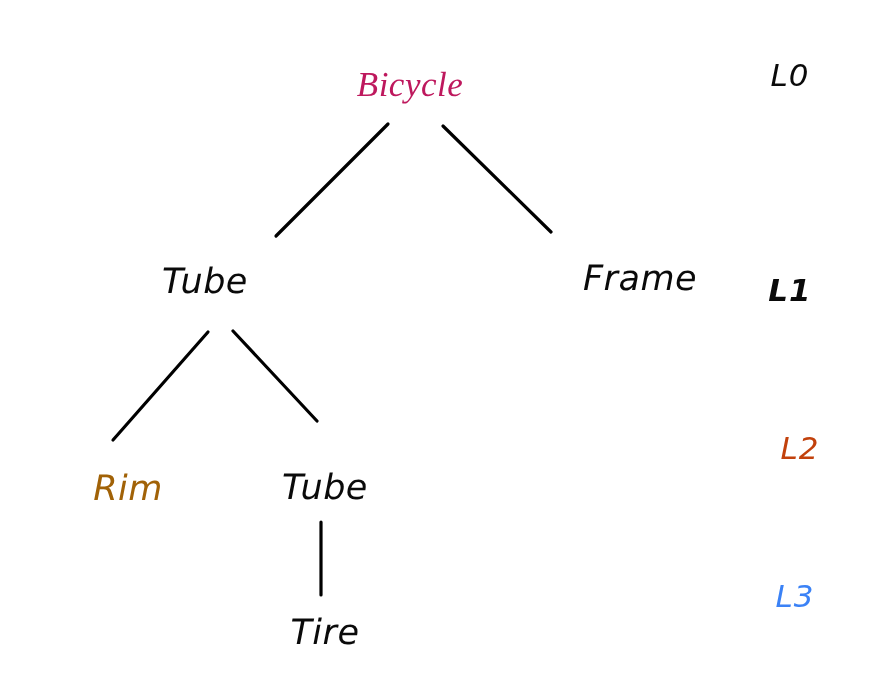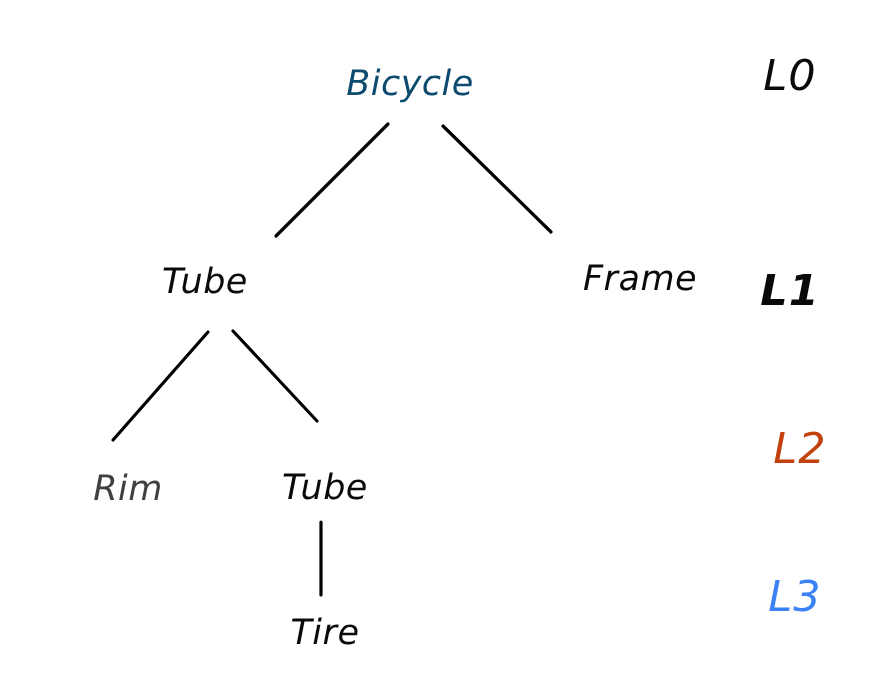--- a/index.html
+++ b/index.html
@@ -36,21 +36,21 @@
     transform: translate(-50%, -50%);
     
     font-style: italic;
     text-rendering: geometricPrecision;
   }
   .level-label {
     position: absolute;
     white-space: nowrap;
     color: #0a0a0a;
     font-family: "DejaVu Sans", sans-serif;
-    font-size: 43px;
+    font-size: 31px;
     font-weight: 500;
     letter-spacing: 1px;
     line-height: 1;
     transform: translate(-50%, -50%);
     font-style: italic;
   }
 </style>
 </head>
 <body>
 
@@ -60,24 +60,24 @@
     <g id="edges" stroke="#000000" stroke-width="3.2" stroke-linecap="round" fill="none">
         <line x1="388" y1="124" x2="276" y2="236"></line>
         <line x1="443" y1="126" x2="551" y2="232"></line>
         <line x1="208" y1="332" x2="113" y2="440"></line>
         <line x1="233" y1="331" x2="317" y2="421"></line>
         <line x1="321" y1="522" x2="321" y2="595"></line>
       </g>
   </svg>
 
   <div id="nodes">
-      <div class="node-label" style="left: 410px; top: 84px; color: #0c4a6e;">Bicycle</div>
+      <div class="node-label" style="left: 410px; top: 84px; color: #be185d; font-family: Liberation Serif, serif;">Bicycle</div>
       <div class="node-label" style="left: 205px; top: 282px; color: rgb(10, 10, 10);">Tube</div>
       <div class="node-label" style="left: 640px; top: 279px; color: rgb(10, 10, 10);">Frame</div>
-      <div class="node-label" style="left: 128px; top: 489px; color: #404040;">Rim</div>
+      <div class="node-label" style="left: 128px; top: 489px; color: #a16207;">Rim</div>
       <div class="node-label" style="left: 325px; top: 488px; color: rgb(10, 10, 10);">Tube</div>
       <div class="node-label" style="left: 325px; top: 633px; color: rgb(10, 10, 10);">Tire</div>
     </div>
   <div id="levels">
       <div class="level-label" style="left: 790px; top: 75px; color: rgb(10, 10, 10);">L0</div>
       <div class="level-label" style="left: 790px; top: 290px; color: rgb(10, 10, 10); font-weight: bold;">L1</div>
       <div class="level-label" style="left: 800px; top: 448px; color: #c2410c;">L2</div>
       <div class="level-label" style="left: 795px; top: 596px; color: #3b82f6;">L3</div>
     </div>
 

